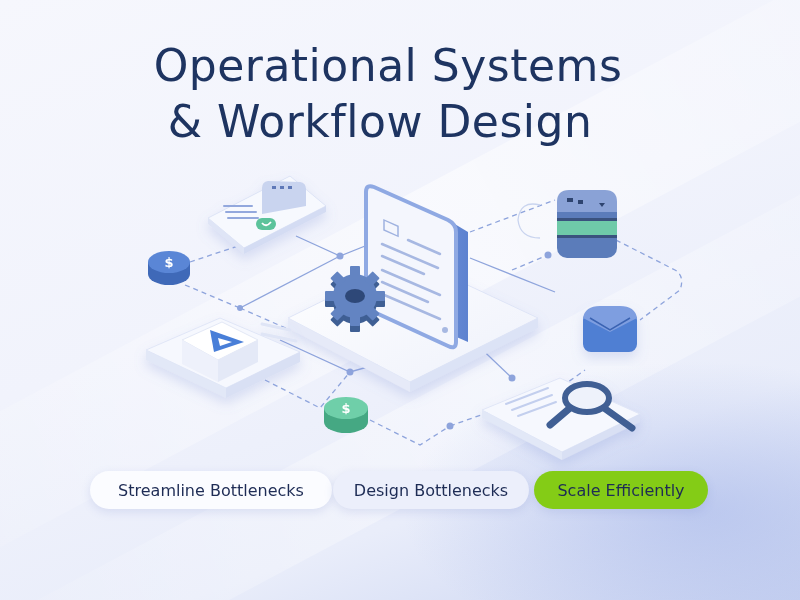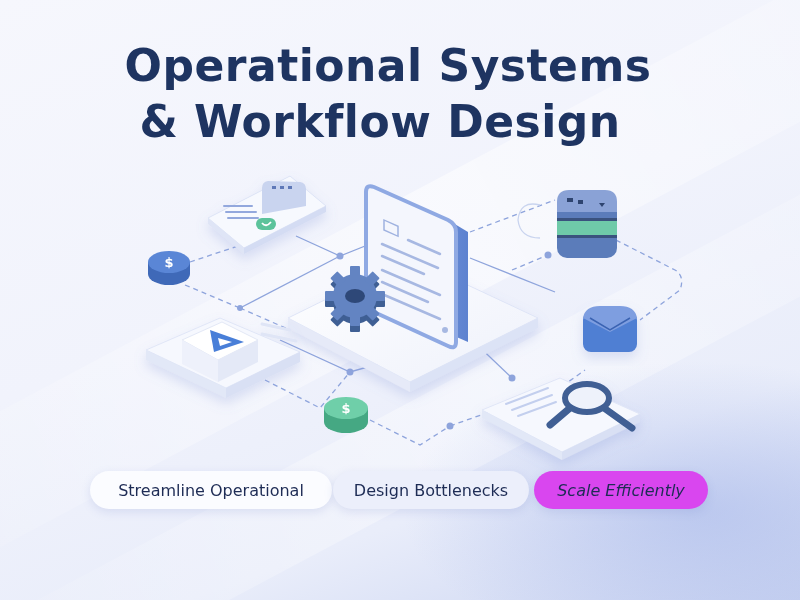--- a/index.html
+++ b/index.html
@@ -7,36 +7,36 @@
     width:800px; height:600px; overflow:hidden; position:relative;
     background: linear-gradient(160deg, #f6f7fd 0%, #f1f3fc 45%, #e9edfa 75%, #c9d3f1 100%);
     font-family: "DejaVu Sans", sans-serif;
   }
   .streak { position:absolute; pointer-events:none; }
   .streak.a { left:-200px; top:180px; width:1300px; height:120px; background: linear-gradient(90deg, rgba(255,255,255,0) 0%, rgba(255,255,255,0.55) 50%, rgba(255,255,255,0) 100%); transform: rotate(-28deg); }
   .streak.b { left:-100px; top:360px; width:1200px; height:90px; background: linear-gradient(90deg, rgba(255,255,255,0) 0%, rgba(255,255,255,0.45) 50%, rgba(255,255,255,0) 100%); transform: rotate(-28deg); }
   .streak.c { right:-200px; bottom:-60px; width:600px; height:300px; background: radial-gradient(ellipse at center, rgba(150,170,230,0.45), rgba(150,170,230,0) 70%); }
   .title {
     position:absolute; left:0; width:100%; top:38px; text-align:center;
-    color:#1e3461; font-weight:700; font-size:44px; line-height:56px; letter-spacing:0.5px;
+    color:#1e3461; font-weight:400; font-size:44px; line-height:56px; letter-spacing:0.5px;
   }
   .title .line { display:block; }
   .title .l1 { margin-left:-24px; }
   .title .l2 { margin-left:-40px; }
   svg.illus { position:absolute; left:0; top:0; }
   .pills { position:absolute; top:471px; left:90px; height:38px; }
   .pill {
     position:absolute; top:0; height:38px; border-radius:19px;
     display:flex; align-items:center; justify-content:center;
     font-size:16px; color:#1e2c55;
     box-shadow: 0 3px 10px rgba(110,130,200,0.18);
   }
   .pill.p1 { left:0; width:242px; background:#fbfcff; }
   .pill.p2 { left:243px; width:196px; background:#eceffb; }
-  .pill.p3 { left:444px; width:174px; background:#d946ef;font-style:italic; }
+  .pill.p3 { left:444px; width:174px; background:#84cc16; }
 </style>
 </head>
 <body>
 
 <div class="streak a"></div>
 <div class="streak b"></div>
 <div class="streak c"></div>
 
 <h1 class="title" style="margin:0;">
   <span class="line l1">Operational Systems</span>
@@ -209,16 +209,16 @@
       <line x1="512" y1="410" x2="552" y2="395"></line>
       <line x1="518" y1="416" x2="556" y2="402"></line>
     </g>
     <line x1="570" y1="408" x2="550" y2="425" stroke="#3f5f94" stroke-width="7" stroke-linecap="round"></line>
     <line x1="604" y1="408" x2="632" y2="428" stroke="#3f5f94" stroke-width="7" stroke-linecap="round"></line>
     <ellipse cx="587" cy="398" rx="22" ry="14" fill="#eef2fb" stroke="#3f5f94" stroke-width="6"></ellipse>
   </g>
 </svg>
 
 <div class="pills">
-  <div class="pill p1">Streamline Operational</div>
+  <div class="pill p1">Streamline Bottlenecks</div>
   <div class="pill p2">Design Bottlenecks</div>
   <div class="pill p3">Scale Efficiently</div>
 </div>
 
 </body></html>

